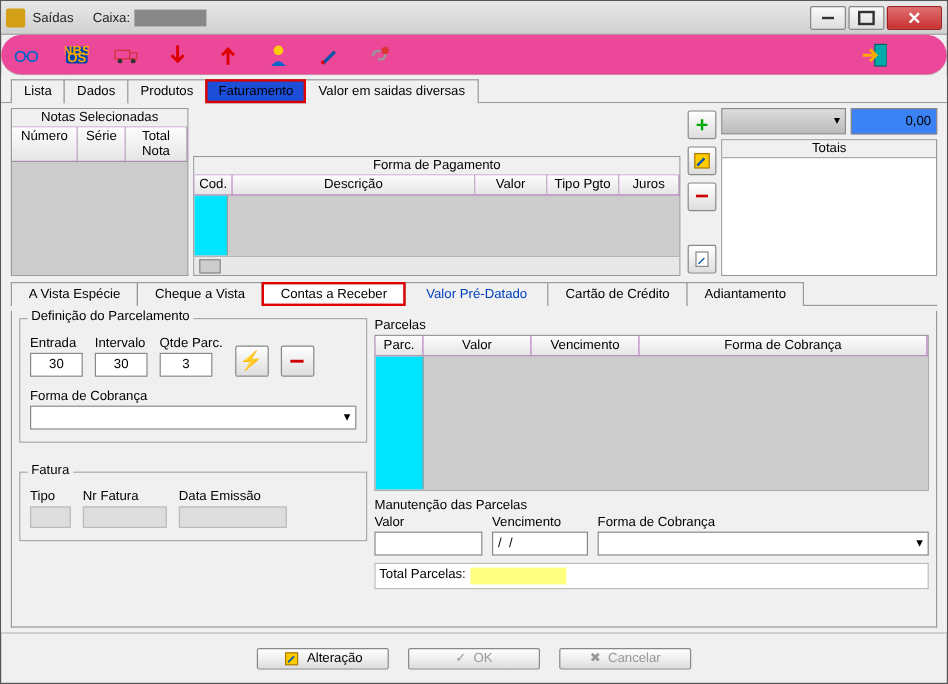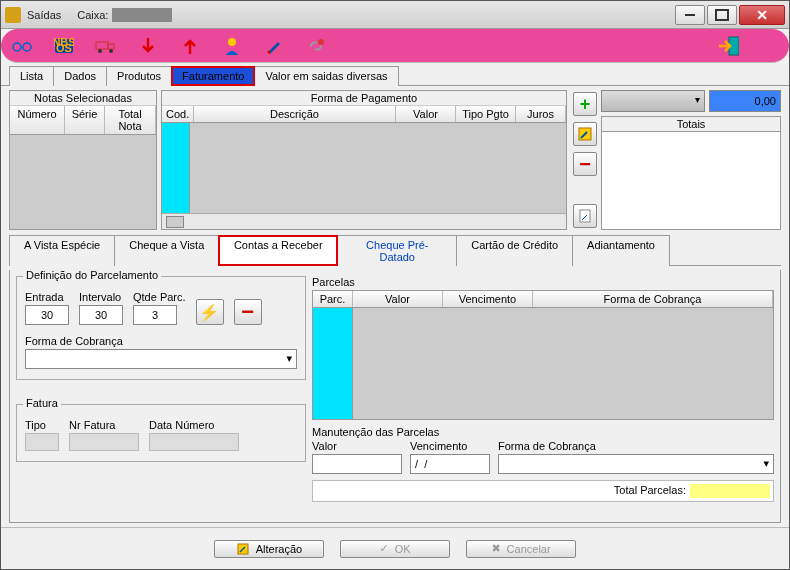--- a/index.html
+++ b/index.html
@@ -23,21 +23,21 @@
   .tab.active { background: #1d4ed8; border-bottom: 1px solid #fff; z-index: 2; }
   .tab.highlight { outline: 2px solid #d00; outline-offset: -2px; }
   .body { flex: 1; background: #f0f0f0; padding: 4px 8px; display: flex; flex-direction: column; gap: 4px; overflow: hidden; }
   .row1 { display: flex; gap: 4px; height: 140px; }
   .panel { border: 1px solid #999; background: #f0f0f0; display: flex; flex-direction: column; }
   .panel-title { text-align: center; padding: 1px 0; background: #f0f0f0; border-bottom: 1px solid #ccc; }
   .gridhead { display: flex; background: #d946ef; border-bottom: 1px solid #999; }
   .gh { border-right: 1px solid #bbb; padding: 2px 4px; text-align: center; background: linear-gradient(#fdfdfd,#e5e5e5); }
   .gridbody { flex: 1; background: #ccc; position: relative; overflow: hidden; }
   .notas { width: 148px; }
-  .forma-pag { flex: 1; position: relative; }
+  .forma-pag { flex: 1; position: relative; margin-top: 40px; }
   .forma-pag .gridbody { display: flex; }
   .cyan-col { width: 28px; background: #00e5ff; border-right: 1px solid #999; }
   .scroll-h { height: 16px; background: #e8e8e8; border-top: 1px solid #aaa; display:flex; align-items:center; }
   .scroll-thumb { width: 18px; height: 12px; background: #ccc; border:1px solid #888; margin-left:4px; }
   .side-btns { width: 26px; display: flex; flex-direction: column; gap: 6px; padding: 2px; }
   .sbtn { width: 24px; height: 24px; border: 1px solid #888; background: linear-gradient(#fff,#ddd); display:flex; align-items:center; justify-content:center; font-weight:bold; cursor:pointer; border-radius:2px; }
   .sbtn.plus { color:#0a0; font-size:18px; }
   .sbtn.minus { color:#c00; font-size:20px; }
   .right-col { width: 180px; display:flex; flex-direction:column; gap:4px; }
   .combo-row { display:flex; gap:4px; }
@@ -65,21 +65,21 @@
   .iconbtn.bolt { color:#c90; font-size:16px; }
   .iconbtn.minus { color:#c00; font-size:22px; font-weight:bold; }
   .select { border:1px solid #888; background:#fff; height:20px; position:relative; }
   .select::after { content:"▾"; position:absolute; right:4px; top:2px; }
   .readonly { background:#ddd; border:1px solid #bbb; height:18px; }
   .parc-panel { flex:1; display:flex; flex-direction:column; }
   .parc-grid { flex:0 0 130px; border:1px solid #999; display:flex; flex-direction:column; }
   .parc-grid .gridbody { display:flex; }
   .maint { margin-top:6px; }
   .maint-row { display:flex; gap:8px; margin-top:2px; }
-  .total-parc { margin-top:6px; border:1px solid #bbb; background:#fff; padding:3px; display:flex; justify-content:flex-end; gap:4px; }
+  .total-parc { margin-top:6px; border:1px solid #bbb; background:#fff; padding:3px; display:flex; justify-content:flex-start; gap:4px; }
   .total-parc .val { background:#ffff80; width:80px; height:14px; display:inline-block; }
   .footer { height:42px; border-top:1px solid #bbb; display:flex; align-items:center; justify-content:center; gap:16px; }
   .fbtn { width:110px; height:18px; border:1px solid #888; background:linear-gradient(#fff,#ddd); display:flex; align-items:center; justify-content:center; gap:6px; cursor:pointer; border-radius:2px; }
   .fbtn.disabled { color:#999; }
   svg { display:block; }
 </style>
 </head>
 <body>
 
 <div class="window">
@@ -219,21 +219,21 @@
           <div class="panel-title">Totais</div>
           <div class="gridbody" style="background:#fff"></div>
         </div>
       </div>
     </div>
 
     <div class="tabbar2">
       <div class="tab2">A Vista Espécie</div>
       <div class="tab2">Cheque a Vista</div>
       <div class="tab2 active highlight wide">Contas a Receber</div>
-      <div class="tab2 blue wide">Cheque Pré-Datado</div>
+      <div class="tab2 blue wide">Valor Pré-Datado</div>
       <div class="tab2">Cartão de Crédito</div>
       <div class="tab2">Adiantamento</div>
     </div>
 
     <div class="midpanel">
       <div class="leftgrp">
 
         <div class="groupbox">
           <span class="legend">Definição do Parcelamento</span>
           <div class="fields-row">
@@ -263,21 +263,21 @@
           <div class="fields-row">
             <div class="field">
               <label>Tipo</label>
               <div class="readonly" style="width:34px"></div>
             </div>
             <div class="field">
               <label>Nr Fatura</label>
               <div class="readonly" style="width:70px"></div>
             </div>
             <div class="field">
-              <label>Data Número</label>
+              <label>Data Emissão</label>
               <div class="readonly" style="width:90px"></div>
             </div>
           </div>
         </div>
       </div>
 
       <div class="parc-panel">
         <div style="margin-bottom:2px">Parcelas</div>
         <div class="parc-grid">
           <div class="gridhead">

